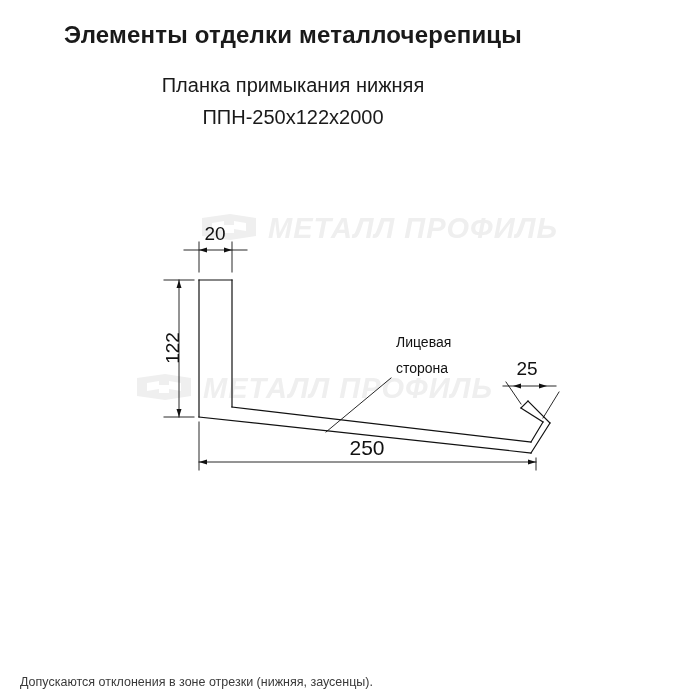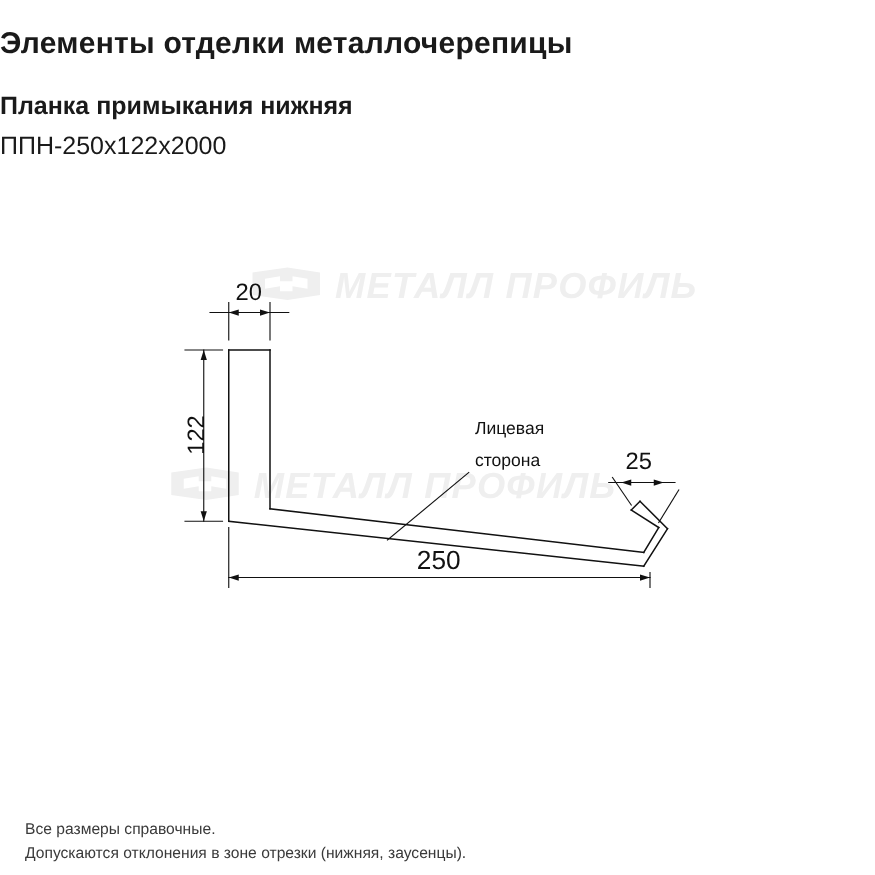--- a/index.html
+++ b/index.html
@@ -22,51 +22,52 @@
     width: 700px;
     height: 700px;
   }
 
   
   .title-block {
     position: absolute;
     top: 20px;
     left: 0;
     width: 586px;
+    text-align: center;
   }
   .main-title {
     font-size: 24px;
     font-weight: bold;
     letter-spacing: 0.2px;
     margin: 0;
     padding: 0;
     line-height: 30px;
   }
   .sub-title {
     font-size: 20px;
-    font-weight: bold;
+    font-weight: normal;
     margin: 0;
     padding: 0;
     line-height: 26px;
     margin-top: 22px;
   }
   .sub-title-2 {
     font-size: 20px;
     font-weight: normal;
     margin: 0;
     padding: 0;
     line-height: 26px;
     margin-top: 6px;
   }
 
   
   .drawing {
     position: absolute;
     top: 170px;
-    left: 0;
+    left: 16px;
     width: 656px;
     height: 360px;
   }
   .drawing svg {
     display: block;
   }
 
   
   .watermark {
     position: absolute;
@@ -200,17 +201,16 @@
       <text x="351" y="285" text-anchor="middle" font-size="21" fill="#111111">250</text>
 
       <text x="511" y="205" text-anchor="middle" font-size="19" fill="#111111">25</text>
 
       <text x="380" y="177" font-size="14" fill="#111111">Лицевая</text>
       <text x="380" y="203" font-size="14" fill="#111111">сторона</text>
     </svg>
   </div>
 
   <div class="footer">
-    <div>Все размеры справочные.</div>
     <div>Допускаются отклонения в зоне отрезки (нижняя, заусенцы).</div>
   </div>
 
 </div>
 
 </body></html>

